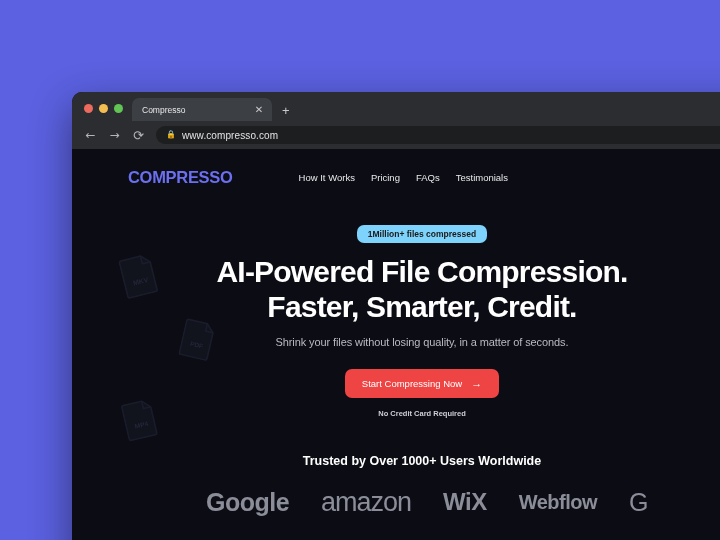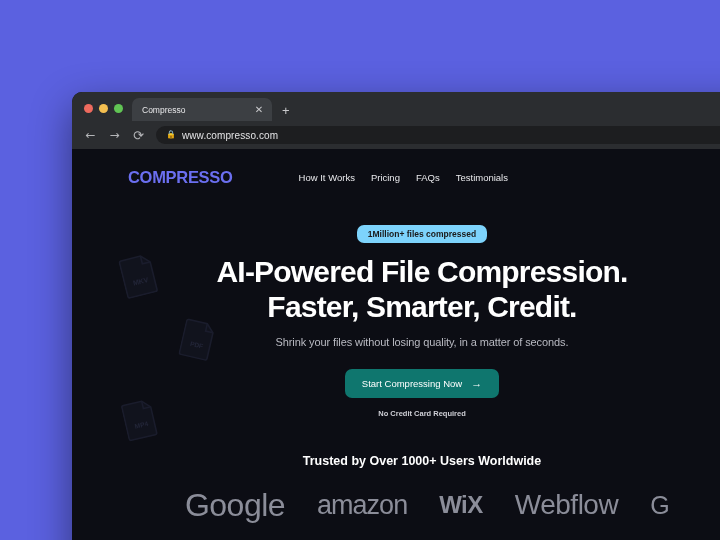--- a/index.html
+++ b/index.html
@@ -97,44 +97,44 @@
     border-radius:7px;
   }
   #hero-title{
     margin-top:12px; font-size:30px; font-weight:bold; color:#fff;
     line-height:1.16; letter-spacing:-.8px;
   }
   #hero-subtitle{
     margin-top:11px; font-size:11px; color:#b9bac2; letter-spacing:-.1px;
   }
   #cta-button{
-    margin-top:21px; background:#0f766e; color:#fff;
+    margin-top:21px; background:#ef4444; color:#fff;
     font-size:9.5px; padding:9px 17px; border-radius:7px; border:none;
     cursor:pointer; display:inline-flex; align-items:center; gap:9px;
     font-family:"Liberation Sans", sans-serif;
   }
   #cta-arrow{ font-size:11px; line-height:1; }
   #cta-note{
     margin-top:11px; font-size:7.5px; font-weight:bold; color:#cfcfd6;
   }
 
   
   #trust{ position:relative; z-index:2; text-align:center; margin-top:36px; }
   #trust-title{ font-size:12.5px; font-weight:bold; color:#fff; }
   #logo-row{
     margin-top:19px; display:flex; align-items:center;
     justify-content:center; gap:32px; padding-left:10px;
   }
   .brand-logo-item{
     font-size:25px; color:#8b8d99; white-space:nowrap; letter-spacing:-.5px;
   }
-  .brand-logo-item.google{ font-weight:normal; font-size:32px; }
+  .brand-logo-item.google{ font-weight:bold; font-size:25px; }
   .brand-logo-item.amazon{ font-weight:normal; font-size:27px; letter-spacing:-1px; }
   .brand-logo-item.wix{ font-weight:bold; font-size:24px; }
-  .brand-logo-item.webflow{ font-weight:normal; font-size:28px;text-align:center; }
+  .brand-logo-item.webflow{ font-weight:bold; font-size:20px;text-align:center; }
   .brand-logo-item.udemy{ font-size:24px; }
   .brand-logo-item.partial{ font-size:25px; }
 </style>
 </head>
 <body>
 
 <div id="browser-window">
 
   <div id="tab-strip">
     <div class="traffic">

